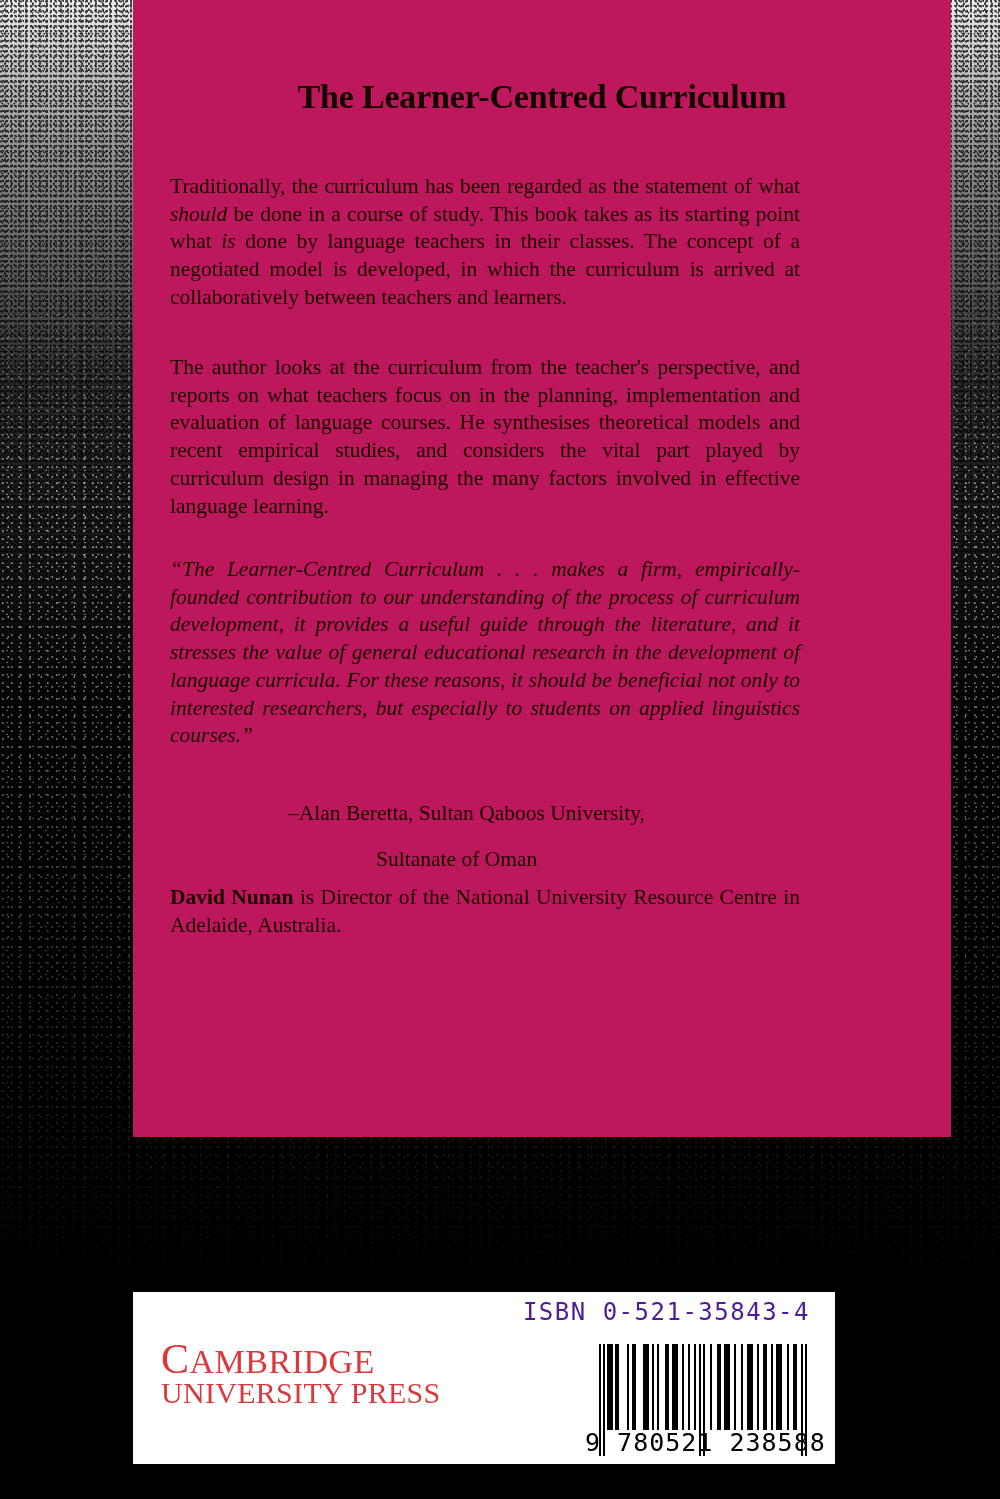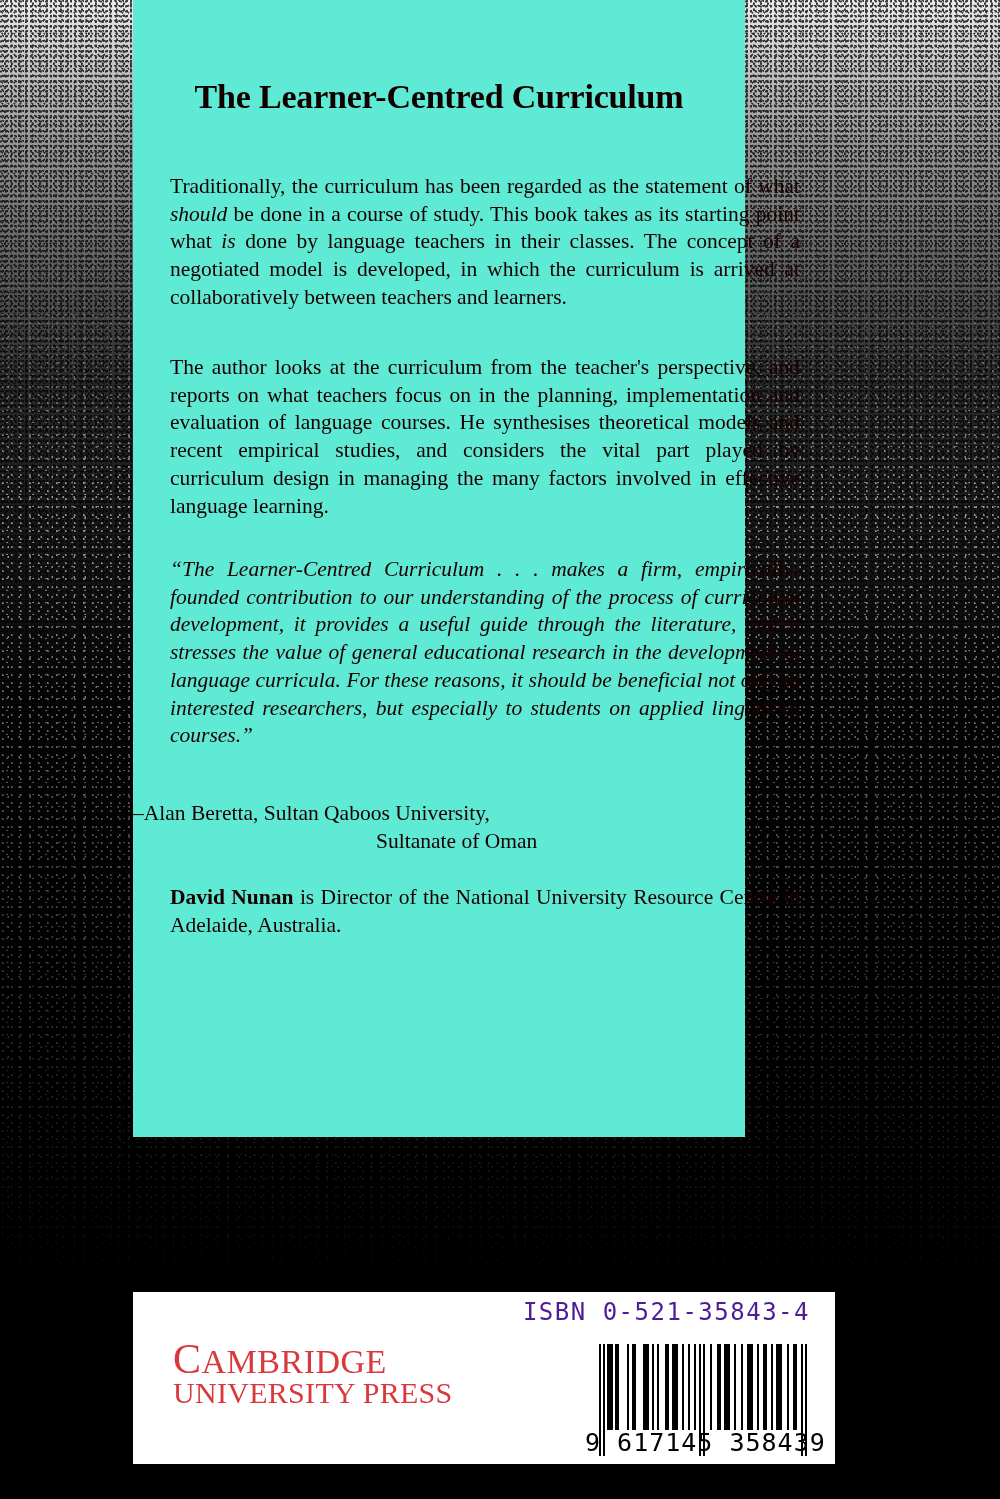--- a/index.html
+++ b/index.html
@@ -32,22 +32,22 @@
       radial-gradient(circle at 30% 40%, #fff 0.8px, transparent 1.2px),
       radial-gradient(circle at 75% 70%, #fff 0.7px, transparent 1.1px),
       radial-gradient(circle at 55% 20%, #fff 0.6px, transparent 1px);
     background-size: 9px 8px, 11px 10px, 13px 12px;
     opacity: 0.55;
     -webkit-mask-image: linear-gradient(to bottom, transparent 200px, #000 500px, rgba(0,0,0,0.5) 900px, transparent 1300px);
             mask-image: linear-gradient(to bottom, transparent 200px, #000 500px, rgba(0,0,0,0.5) 900px, transparent 1300px);
   }
 
   .panel {
-    position: absolute; left: 133px; top: 0; width: 612px; height: 1137px;
-    background: #5eead4;
+    position: absolute; left: 133px; top: 0; width: 818px; height: 1137px;
+    background: #be185d;
   }
   .title {
     position: absolute; left: 0; right: 0; top: 78px;
     text-align: center;
     font-family: "Liberation Serif", serif;
     font-weight: bold; font-size: 34px; color: #120000;
     letter-spacing: -0.2px;
   }
   .body {
     position: absolute; left: 37px; width: 630px;
@@ -56,34 +56,33 @@
     text-align: justify; margin: 0;
   }
   .p1 { top: 160px; margin-top: 13px; }
   .p2 { top: 354px; }
   .quote { top: 556px; font-style: italic; }
   .attrib {
     position: absolute; left: 0; width: 667px; top: 800px;
     font-family: "Liberation Serif", serif;
     font-size: 21.5px; line-height: 27.7px; color: #1a0000;
   }
-  .attrib .l1 { display: block; text-align: left; }
-  .attrib .l2 { display: block; padding-left: 243px; }
+  .attrib .l1 { display: block; text-align: center; }
+  .attrib .l2 { display: block; padding-left: 243px; margin-top: 18px; }
   .bio { top: 884px; }
   .bio b { font-weight: bold; }
 
   .imprint {
     position: absolute; left: 133px; top: 1292px; width: 702px; height: 172px;
     background: #fff;
   }
   .cup {
     position: absolute; left: 28px; top: 48px;
     font-family: "Liberation Serif", serif;
     color: #d9393d;
-    margin-left: 12px;
   }
   .cup .big { display: block; font-size: 34px; letter-spacing: 0.5px; line-height: 38px; }
   .cup .big .cap { font-size: 42px; }
   .cup .small { display: block; font-size: 30px; letter-spacing: 0.3px; line-height: 24px; margin-top: 0px; }
 
   .isbn {
     position: absolute; right: 25px; top: 6px;
     font-family: "DejaVu Sans Mono", monospace;
     font-size: 24px; letter-spacing: 1.5px; color: #4c1d95;
   }
@@ -159,14 +158,14 @@
         <rect x="164" y="0" width="4" height="86"></rect>
         <rect x="172" y="0" width="2" height="86"></rect>
         <rect x="177" y="0" width="6" height="86"></rect>
         <rect x="188" y="0" width="2" height="86"></rect>
         <rect x="194" y="0" width="4" height="86"></rect>
         <rect x="202" y="0" width="2" height="112"></rect>
         <rect x="206" y="0" width="2" height="112"></rect>
       </g>
     </svg>
   </div>
-  <div class="barcode-num">9 617145 358439</div>
+  <div class="barcode-num">9 780521 238588</div>
 </div>
 
 </body></html>

